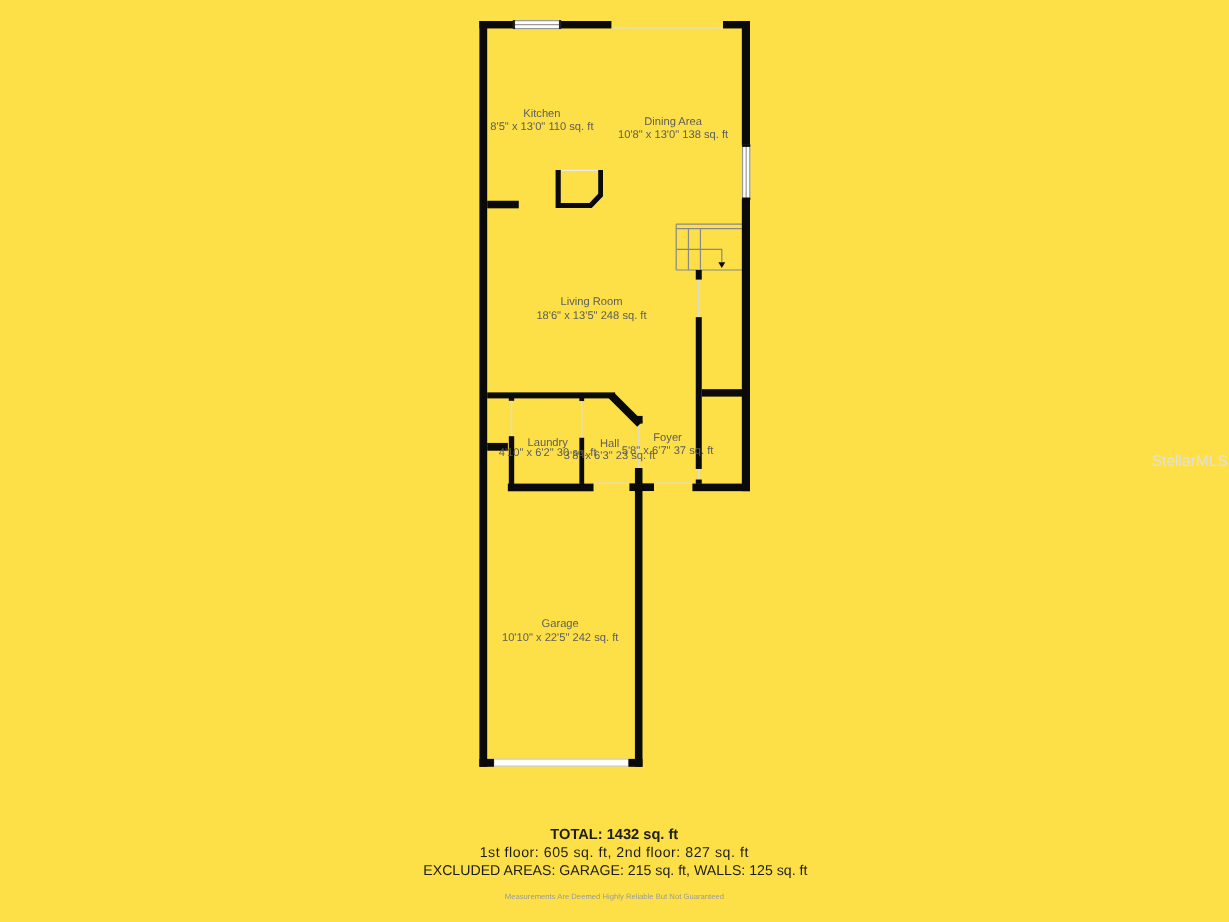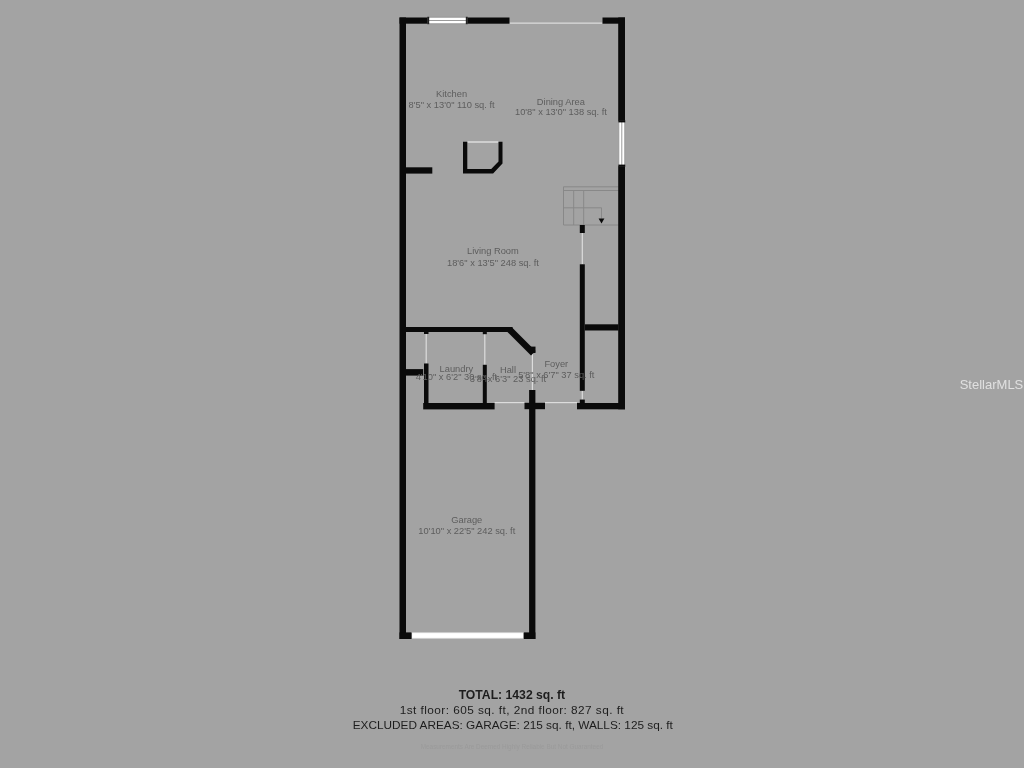--- a/index.html
+++ b/index.html
@@ -1,16 +1,16 @@
 <!DOCTYPE html>
 <html><head>
 <meta charset="utf-8">
 <style>
   html,body{margin:0;padding:0;background:#ffffff;}
-  .page{position:relative;width:1024px;height:768px;background:#a3a3a3;overflow:hidden;
+  .page{position:relative;width:1024px;height:768px;background:#fde047;overflow:hidden;
         font-family:"Liberation Sans",sans-serif;}
 </style>
 </head>
 <body>
 <div class="page">
 <svg style="will-change:transform" width="1024" height="768" viewBox="0 0 1024 768">
 
   <g stroke="#dcdcdc" stroke-width="1.2" fill="none">
     <line x1="509.5" y1="23.2" x2="602.5" y2="23.2"></line>
     <line x1="467.3" y1="142" x2="498.5" y2="142" stroke="#ebebeb"></line>

